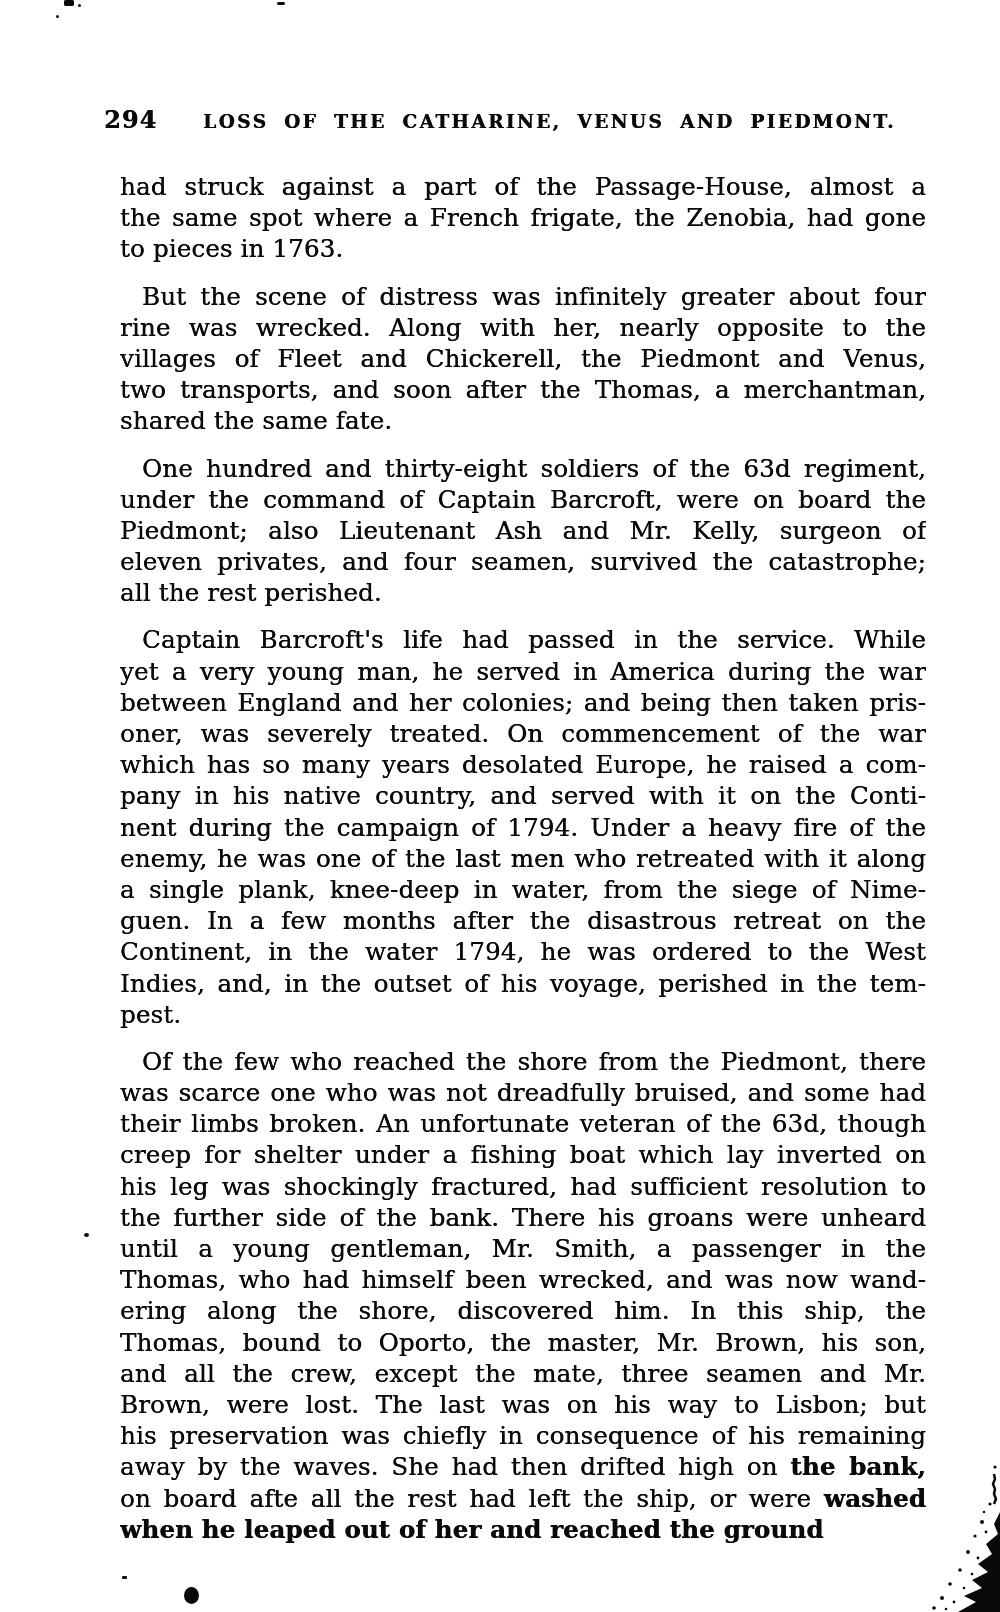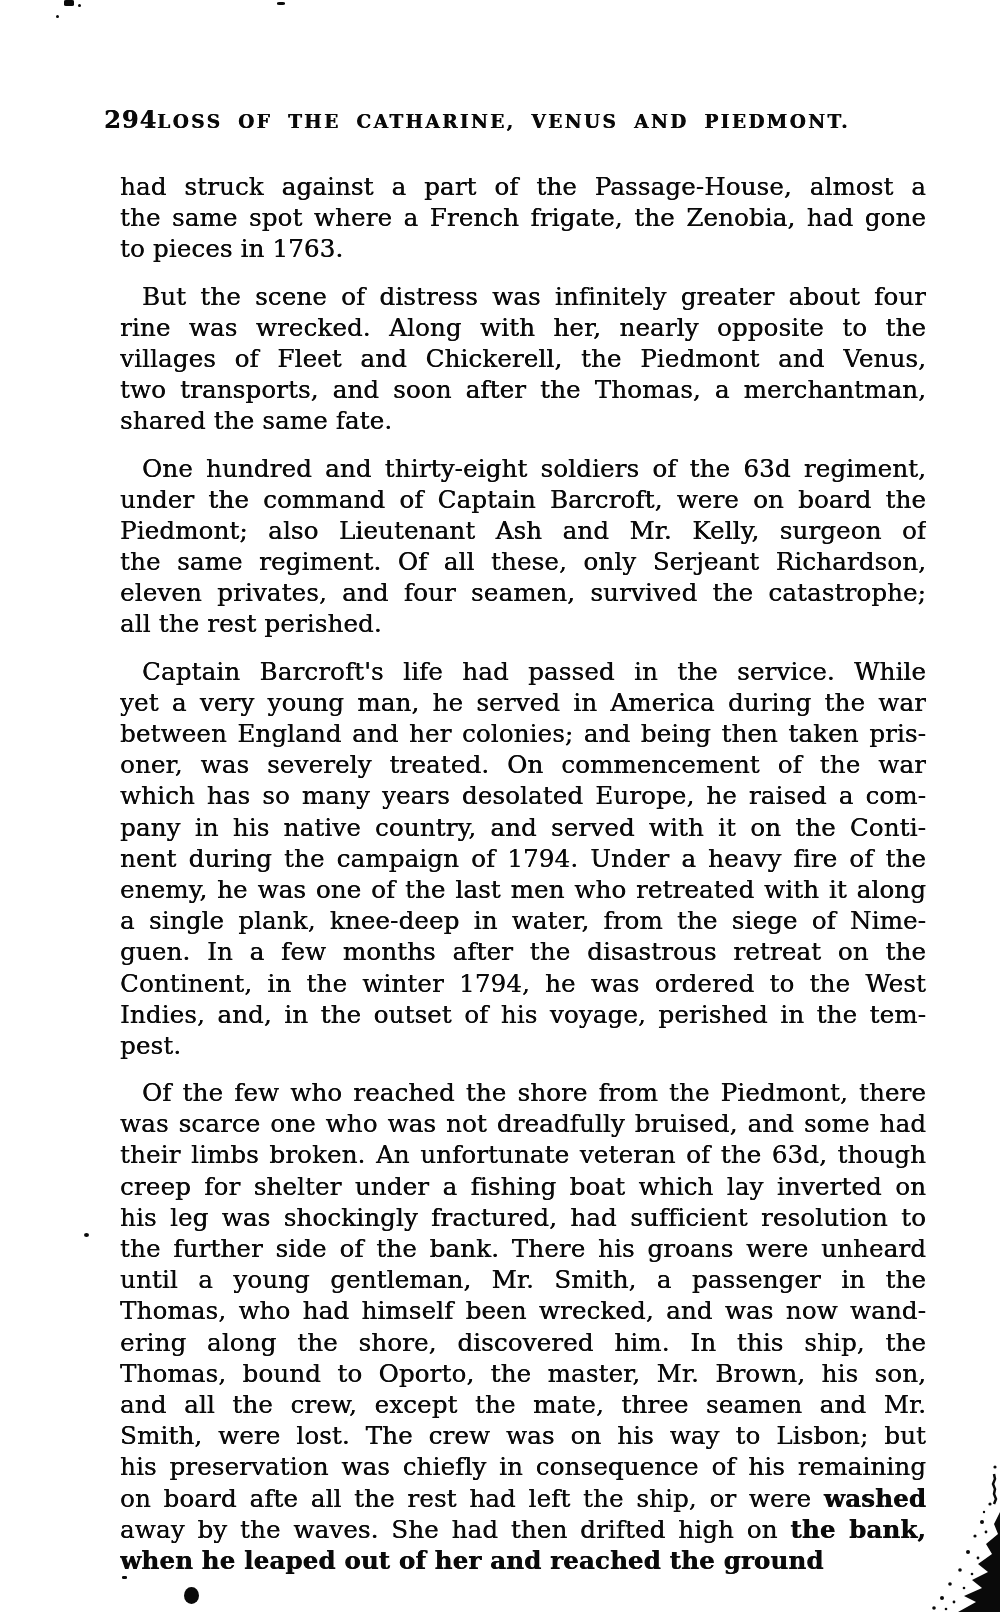--- a/index.html
+++ b/index.html
@@ -20,20 +20,21 @@
     left:104px;top:105px;width:838px;
     display:flex;align-items:baseline;
     white-space:nowrap;
   }
   .pagenum{
     font-size:24px;font-weight:bold;
     letter-spacing:1px;
     text-shadow:0.6px 0 0 currentColor;
   }
   .running-title{
+    margin-left:46px;
     font-size:18.5px;font-weight:bold;
     letter-spacing:2.4px;word-spacing:7px;
     text-shadow:0.5px 0 0 currentColor;
     flex:1;
   }
   .body-text{
     position:absolute;
     left:104px;top:155px;width:838px;
   }
   .paragraph{margin:16px;padding:0;}
@@ -81,55 +82,54 @@
         <div class="line indent"><span>But the scene of distress was infinitely greater about four</span></div>
         <div class="line"><span>rine was wrecked.  Along with her, nearly opposite to the</span></div>
         <div class="line"><span>villages of Fleet and Chickerell, the Piedmont and Venus,</span></div>
         <div class="line"><span>two transports, and soon after the Thomas, a merchantman,</span></div>
         <div class="line last"><span>shared the same fate.</span></div>
       </div>
       <div class="paragraph">
         <div class="line indent"><span>One hundred and thirty-eight soldiers of the 63d regiment,</span></div>
         <div class="line"><span>under the command of Captain Barcroft, were on board the</span></div>
         <div class="line"><span>Piedmont; also Lieutenant Ash and Mr. Kelly, surgeon of</span></div>
-        <div class="line"><span>the same regiment.  Of all these, only Serjeant Richardson,</span></div>
         <div class="line"><span>eleven privates, and four seamen, survived the catastrophe;</span></div>
         <div class="line last"><span>all the rest perished.</span></div>
       </div>
       <div class="paragraph">
         <div class="line indent"><span>Captain Barcroft's life had passed in the service.  While</span></div>
         <div class="line"><span>yet a very young man, he served in America during the war</span></div>
         <div class="line"><span>between England and her colonies; and being then taken pris-</span></div>
         <div class="line"><span>oner, was severely treated.  On commencement of the war</span></div>
         <div class="line"><span>which has so many years desolated Europe, he raised a com-</span></div>
         <div class="line"><span>pany in his native country, and served with it on the Conti-</span></div>
         <div class="line"><span>nent during the campaign of 1794.  Under a heavy fire of the</span></div>
         <div class="line"><span>enemy, he was one of the last men who retreated with it along</span></div>
         <div class="line"><span>a single plank, knee-deep in water, from the siege of Nime-</span></div>
         <div class="line"><span>guen.  In a few months after the disastrous retreat on the</span></div>
-        <div class="line"><span>Continent, in the winter 1794, he was ordered to the West</span></div>
+        <div class="line"><span>Continent, in the water 1794, he was ordered to the West</span></div>
         <div class="line"><span>Indies, and, in the outset of his voyage, perished in the tem-</span></div>
         <div class="line last"><span>pest.</span></div>
       </div>
       <div class="paragraph">
         <div class="line indent"><span>Of the few who reached the shore from the Piedmont, there</span></div>
         <div class="line"><span>was scarce one who was not dreadfully bruised, and some had</span></div>
         <div class="line"><span>their limbs broken.  An unfortunate veteran of the 63d, though</span></div>
         <div class="line"><span>creep for shelter under a fishing boat which lay inverted on</span></div>
         <div class="line"><span>his leg was shockingly fractured, had sufficient resolution to</span></div>
         <div class="line"><span>the further side of the bank.  There his groans were unheard</span></div>
         <div class="line"><span>until a young gentleman, Mr. Smith, a passenger in the</span></div>
         <div class="line"><span>Thomas, who had himself been wrecked, and was now wand-</span></div>
         <div class="line"><span>ering along the shore, discovered him.  In this ship, the</span></div>
         <div class="line"><span>Thomas, bound to Oporto, the master, Mr. Brown, his son,</span></div>
         <div class="line"><span>and all the crew, except the mate, three seamen and Mr.</span></div>
-        <div class="line"><span>Smith, were lost.  The crew was on his way to Lisbon; but</span></div>
+        <div class="line"><span>Brown, were lost.  The last was on his way to Lisbon; but</span></div>
         <div class="line"><span>his preservation was chiefly in consequence of his remaining</span></div>
+        <div class="line"><span>away by the waves.  She had then drifted high on </span><span class="b">the bank,</span></div>
         <div class="line"><span>on board afte all the rest had left the ship, or were </span><span class="b">washed</span></div>
-        <div class="line"><span>away by the waves.  She had then drifted high on </span><span class="b">the bank,</span></div>
         <div class="line last"><span class="b">when he leaped out of her and reached the ground</span></div>
       </div>
     </div>
 
   <div id="specks">
       <div class="speck" style="left: 64px; top: 0px; width: 10px; height: 6px; border-radius: 20%;"></div>
       <div class="speck" style="left: 78px; top: 4px; width: 3px; height: 3px; border-radius: 50%;"></div>
       <div class="speck" style="left: 56px; top: 15px; width: 3px; height: 3px; border-radius: 50%;"></div>
       <div class="speck" style="left: 277px; top: 2px; width: 8px; height: 3px; border-radius: 30%;"></div>
       <div class="speck" style="left: 84px; top: 1233px; width: 5px; height: 4px; border-radius: 50%;"></div>

